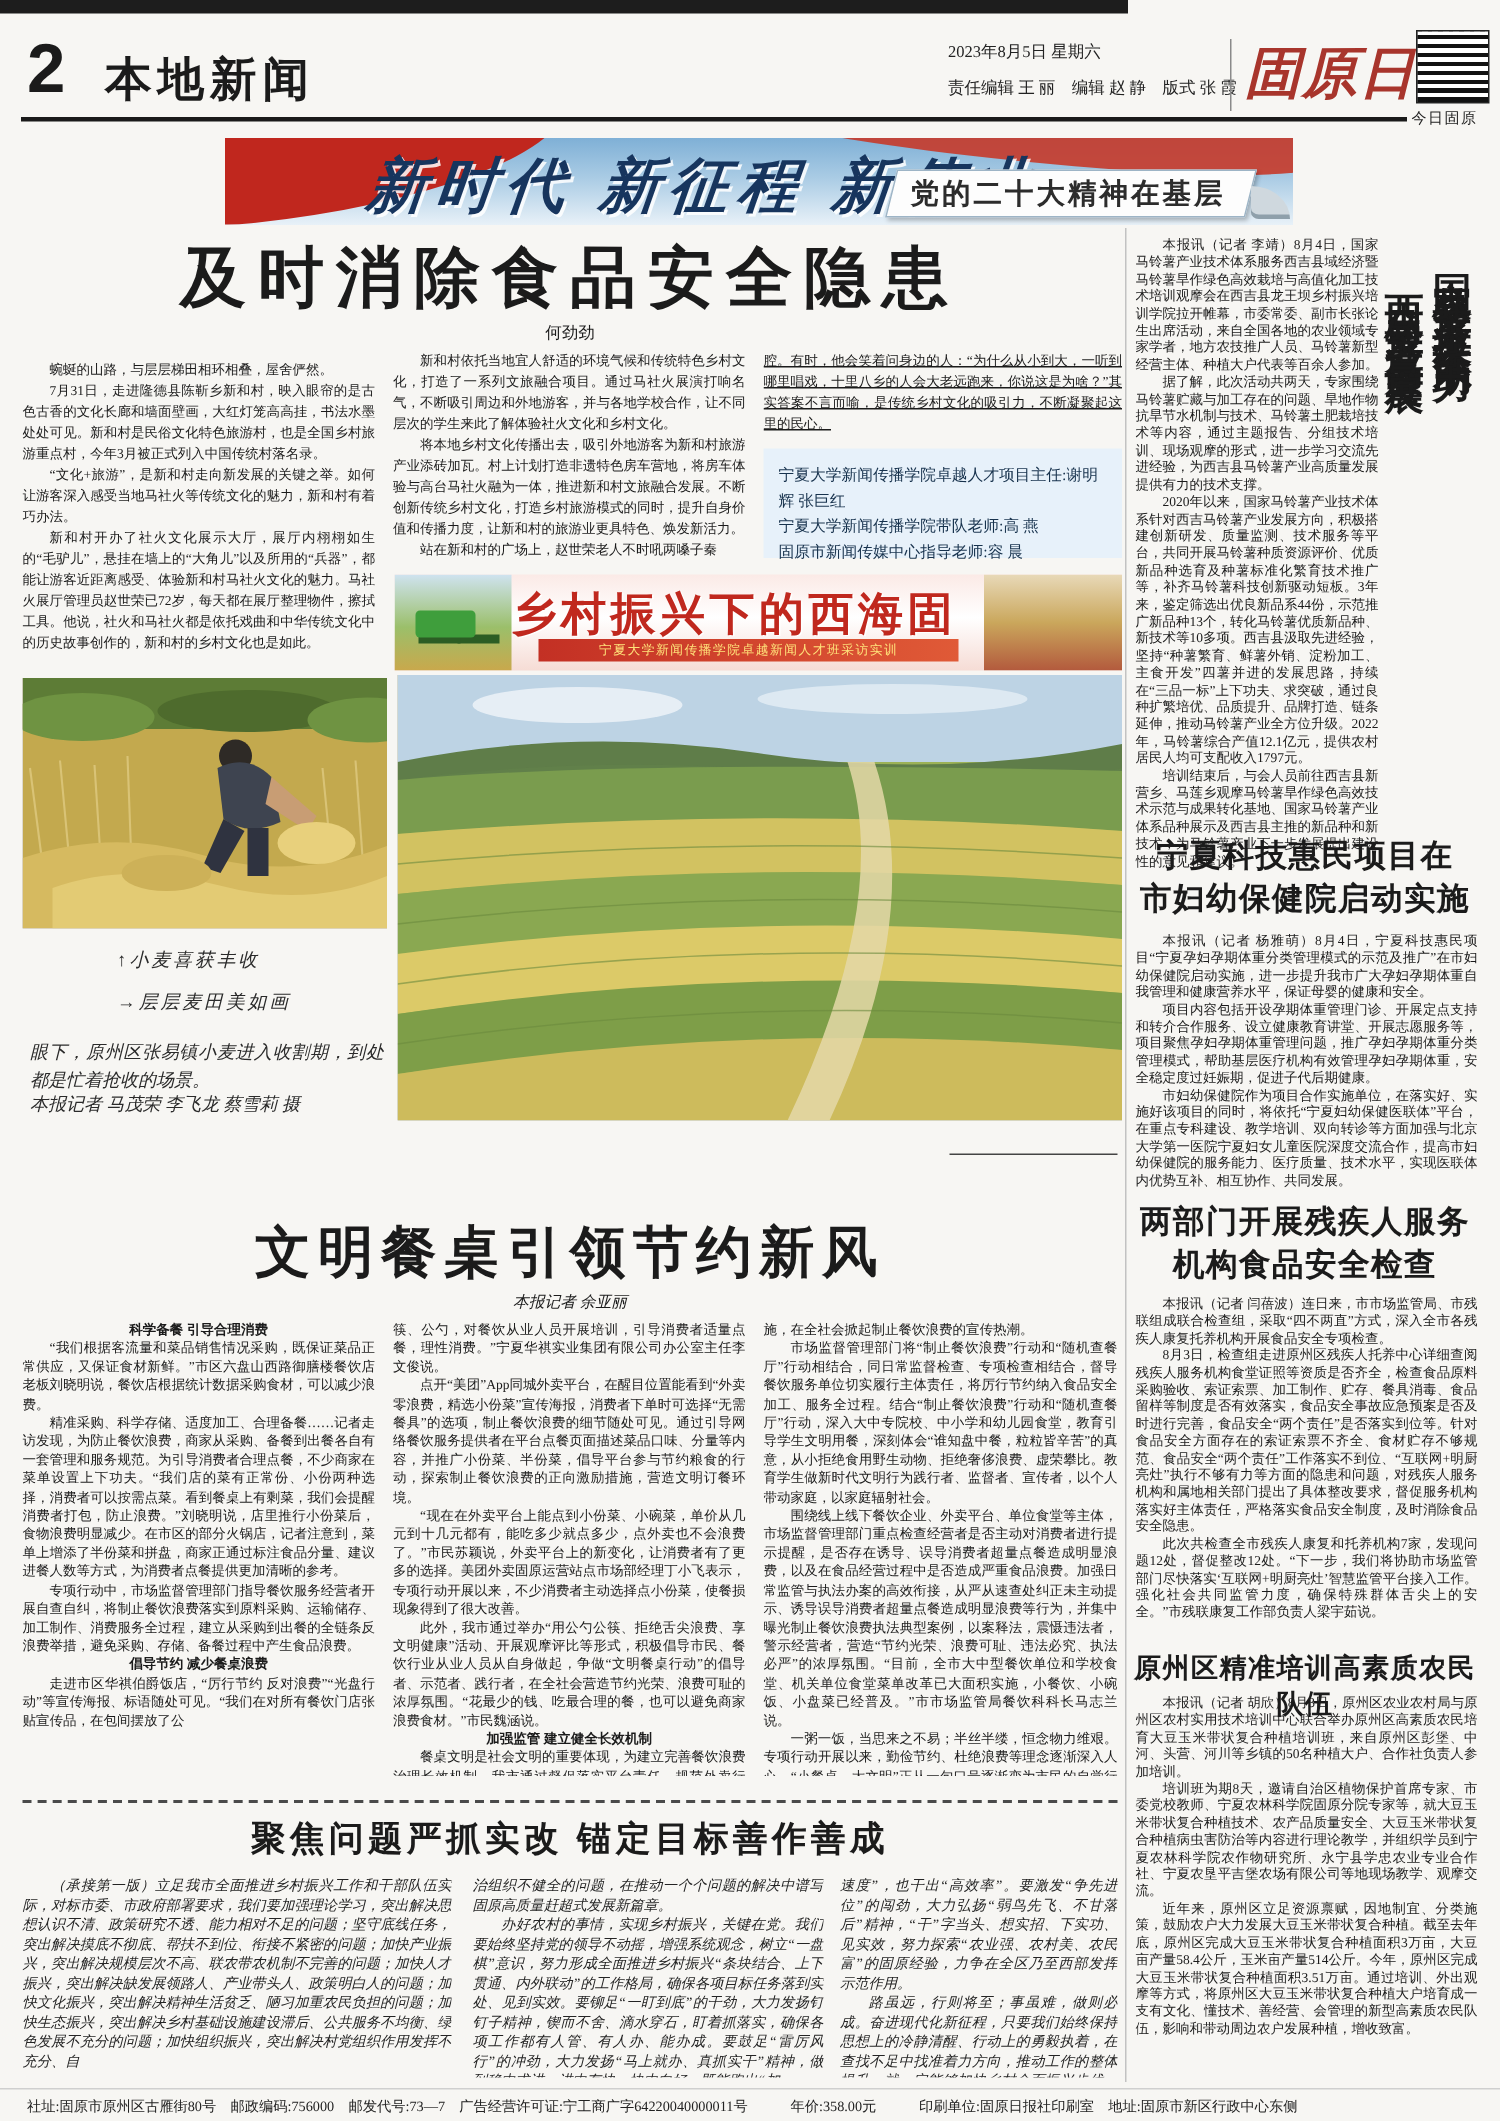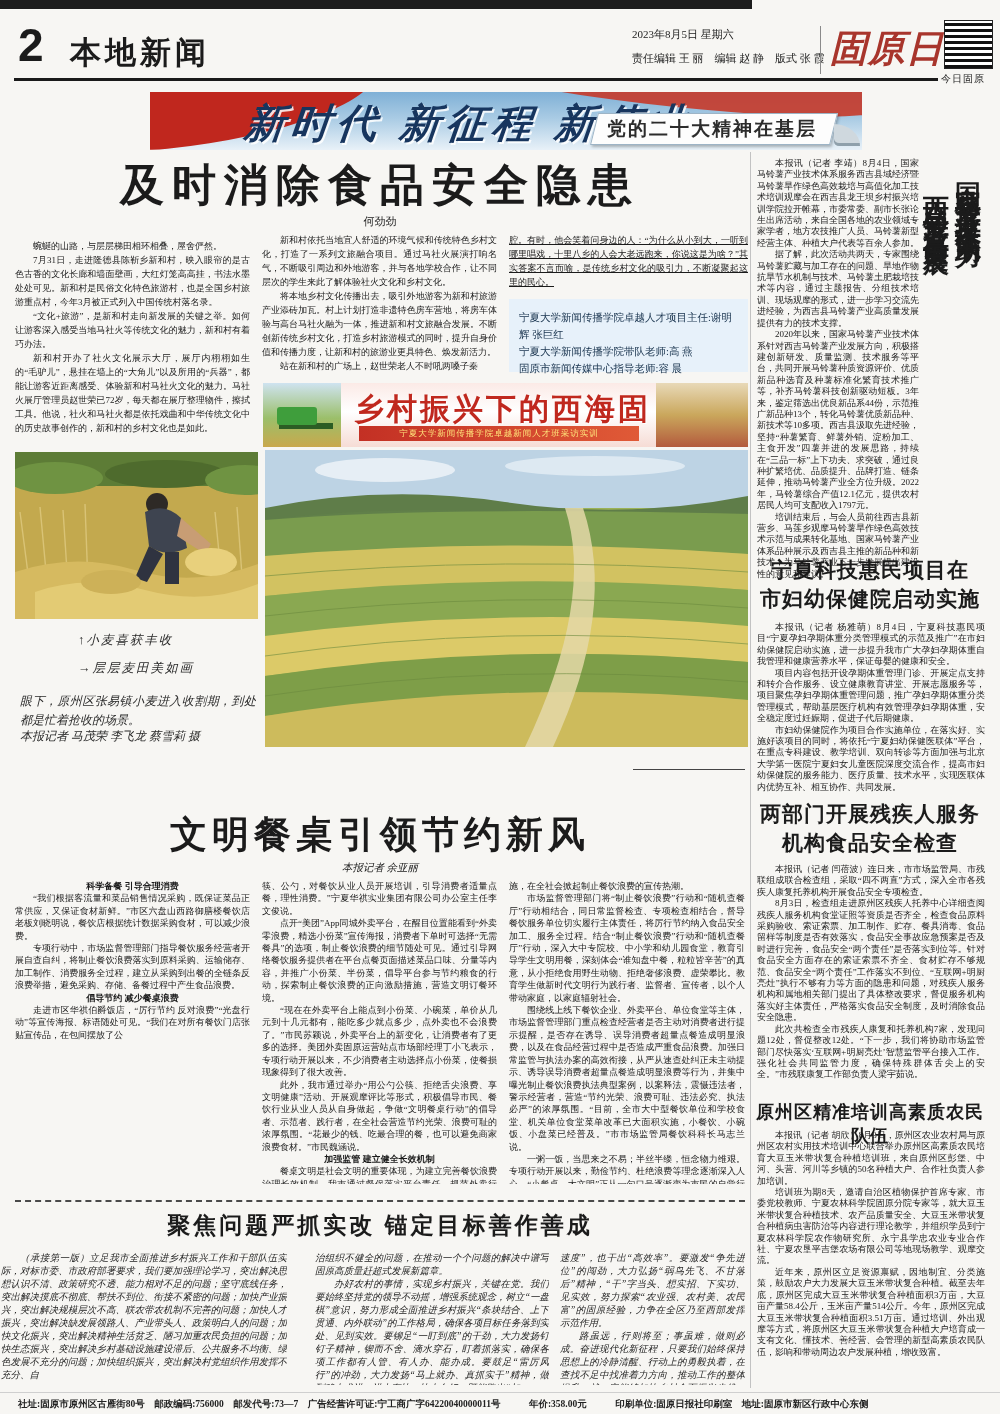--- a/index.html
+++ b/index.html
@@ -52,21 +52,21 @@
   .creditbox div{font-size:10.5px;line-height:17px;color:#17324d;}
   
   .xcbanner{left:263px;top:383px;width:485px;height:64px;overflow:hidden;
             background:linear-gradient(180deg,#fbeae6 0%,#fff 45%,#f6dcd5 100%);}
   .xc-left{position:absolute;left:0;top:0;width:78px;height:64px;
            background:linear-gradient(180deg,#cfe3f0 0%,#9bbf6a 55%,#c9a84c 100%);}
   .harv{position:absolute;left:14px;top:24px;width:40px;height:18px;background:#3f9e3c;
         border-radius:3px;box-shadow:-4px 10px 0 -6px #2c5d24,22px 10px 0 -6px #2c5d24;}
   .xc-right{position:absolute;right:0;top:0;width:92px;height:64px;
             background:linear-gradient(180deg,#e8d9b8 0%,#caa75c 50%,#b35a3d 100%);}
-  .xc-title{position:absolute;left:78px;top:6px;width:310px;text-align:right;font-size:30px;
+  .xc-title{position:absolute;left:78px;top:6px;width:310px;text-align:left;font-size:30px;
             font-weight:bold;color:#c0281e;letter-spacing:3px;
             text-shadow:1px 1px 0 #fff;}
   .xc-sub{position:absolute;left:96px;bottom:6px;width:280px;height:15px;line-height:15px;
           background:linear-gradient(90deg,#c33024,#e05a37);color:#ffe27a;font-size:8.5px;
           text-align:center;letter-spacing:1px;}
   
   .photo{overflow:hidden;background:#ccc;}
   .cap-label{font-size:12.5px;font-style:italic;color:#2a2a2a;letter-spacing:2px;}
   .cap-text{font-size:12px;font-style:italic;line-height:19px;color:#2a2a2a;text-align:justify;}
   .cap-credit{font-size:12px;font-style:italic;color:#2a2a2a;}
@@ -96,21 +96,21 @@
   .btm-col p{font-style:italic;color:#242424;}
   
   .sidediv{left:750px;top:152px;width:1px;height:1236px;background:#c2c2c2;}
   .vtitle{writing-mode:vertical-rl;text-orientation:upright;font-family:"Liberation Sans",sans-serif;
           font-weight:bold;font-size:26px;letter-spacing:5px;line-height:1.1;}
   .sb-h{width:230px;text-align:center;font-size:21px;font-weight:bold;letter-spacing:1px;
         font-family:"Liberation Sans",sans-serif;}
   .sb-body{width:228px;font-size:9px;line-height:11.4px;}
   
   .footer{left:0;top:1392px;width:1000px;height:22px;border-top:1px solid #cfcfcf;
-          font-size:9.5px;color:#222;padding:5px 0 0 18px;box-sizing:border-box;white-space:nowrap;font-weight:bold;}
+          font-size:9.5px;color:#222;padding:5px 0 0 18px;box-sizing:border-box;white-space:nowrap;}
 </style>
 </head>
 <body>
 
 <div class="page">
 
   <div class="abs topbar"></div>
   <div class="abs pagenum sans">2</div>
   <div class="abs section sans">本地新闻</div>
   <div class="abs hdate">2023年8月5日  星期六</div>
@@ -219,20 +219,21 @@
   </div>
 
   <div class="abs cc-sideline"></div>
 
   <div class="abs h-canzhuo sans">文明餐桌引领节约新风</div>
   <div class="abs h-byline">本报记者 余亚丽</div>
 
   <div class="abs btxt" style="left:15px;top:880px;width:235px;height:304px;line-height:12.4px;">
     <p class="subhead">科学备餐 引导合理消费</p>
     <p>“我们根据客流量和菜品销售情况采购，既保证菜品正常供应，又保证食材新鲜。”市区六盘山西路御膳楼餐饮店老板刘晓明说，餐饮店根据统计数据采购食材，可以减少浪费。</p>
+    <p>精准采购、科学存储、适度加工、合理备餐……记者走访发现，为防止餐饮浪费，商家从采购、备餐到出餐各自有一套管理和服务规范。为引导消费者合理点餐，不少商家在菜单设置上下功夫。“我们店的菜有正常份、小份两种选择，消费者可以按需点菜。看到餐桌上有剩菜，我们会提醒消费者打包，防止浪费。”刘晓明说，店里推行小份菜后，食物浪费明显减少。在市区的部分火锅店，记者注意到，菜单上增添了半份菜和拼盘，商家正通过标注食品分量、建议进餐人数等方式，为消费者点餐提供更加清晰的参考。</p>
     <p>专项行动中，市场监督管理部门指导餐饮服务经营者开展自查自纠，将制止餐饮浪费落实到原料采购、运输储存、加工制作、消费服务全过程，建立从采购到出餐的全链条反浪费举措，避免采购、存储、备餐过程中产生食品浪费。</p>
     <p class="subhead">倡导节约 减少餐桌浪费</p>
     <p>走进市区华祺伯爵饭店，“厉行节约 反对浪费”“光盘行动”等宣传海报、标语随处可见。“我们在对所有餐饮门店张贴宣传品，在包间摆放了公</p>
   </div>
   <div class="abs btxt" style="left:262px;top:880px;width:235px;height:304px;line-height:12.4px;">
     <p class="noind">筷、公勺，对餐饮从业人员开展培训，引导消费者适量点餐，理性消费。”宁夏华祺实业集团有限公司办公室主任李文俊说。</p>
     <p>点开“美团”App同城外卖平台，在醒目位置能看到“外卖零浪费，精选小份菜”宣传海报，消费者下单时可选择“无需餐具”的选项，制止餐饮浪费的细节随处可见。通过引导网络餐饮服务提供者在平台点餐页面描述菜品口味、分量等内容，并推广小份菜、半份菜，倡导平台参与节约粮食的行动，探索制止餐饮浪费的正向激励措施，营造文明订餐环境。</p>
     <p>“现在在外卖平台上能点到小份菜、小碗菜，单价从几元到十几元都有，能吃多少就点多少，点外卖也不会浪费了。”市民苏颖说，外卖平台上的新变化，让消费者有了更多的选择。美团外卖固原运营站点市场部经理丁小飞表示，专项行动开展以来，不少消费者主动选择点小份菜，使餐损现象得到了很大改善。</p>
     <p>此外，我市通过举办“用公勺公筷、拒绝舌尖浪费、享文明健康”活动、开展观摩评比等形式，积极倡导市民、餐饮行业从业人员从自身做起，争做“文明餐桌行动”的倡导者、示范者、践行者，在全社会营造节约光荣、浪费可耻的浓厚氛围。“花最少的钱、吃最合理的餐，也可以避免商家浪费食材。”市民魏涵说。</p>
     <p class="subhead">加强监管 建立健全长效机制</p>
@@ -240,21 +241,21 @@
   </div>
   <div class="abs btxt" style="left:509px;top:880px;width:236px;height:304px;line-height:12.4px;">
     <p class="noind">施，在全社会掀起制止餐饮浪费的宣传热潮。</p>
     <p>市场监督管理部门将“制止餐饮浪费”行动和“随机查餐厅”行动相结合，同日常监督检查、专项检查相结合，督导餐饮服务单位切实履行主体责任，将厉行节约纳入食品安全加工、服务全过程。结合“制止餐饮浪费”行动和“随机查餐厅”行动，深入大中专院校、中小学和幼儿园食堂，教育引导学生文明用餐，深刻体会“谁知盘中餐，粒粒皆辛苦”的真意，从小拒绝食用野生动物、拒绝奢侈浪费、虚荣攀比。教育学生做新时代文明行为践行者、监督者、宣传者，以个人带动家庭，以家庭辐射社会。</p>
     <p>围绕线上线下餐饮企业、外卖平台、单位食堂等主体，市场监督管理部门重点检查经营者是否主动对消费者进行提示提醒，是否存在诱导、误导消费者超量点餐造成明显浪费，以及在食品经营过程中是否造成严重食品浪费。加强日常监管与执法办案的高效衔接，从严从速查处纠正未主动提示、诱导误导消费者超量点餐造成明显浪费等行为，并集中曝光制止餐饮浪费执法典型案例，以案释法，震慑违法者，警示经营者，营造“节约光荣、浪费可耻、违法必究、执法必严”的浓厚氛围。“目前，全市大中型餐饮单位和学校食堂、机关单位食堂菜单改革已大面积实施，小餐饮、小碗饭、小盘菜已经普及。”市市场监管局餐饮科科长马志兰说。</p>
     <p>一粥一饭，当思来之不易；半丝半缕，恒念物力维艰。专项行动开展以来，勤俭节约、杜绝浪费等理念逐渐深入人心，“小餐桌，大文明”正从一句口号逐渐变为市民的自觉行动，更成为我市争创全国文明城市行动的一个缩影。</p>
   </div>
 
   <div class="abs dashline"></div>
   <div class="abs h-bottom sans">聚焦问题严抓实改  锚定目标善作善成</div>
-  <div class="abs btxt btm-col" style="left:1px;top:1252px;width:286px;height:133px;font-size:9.5px;line-height:13px;">
+  <div class="abs btxt btm-col" style="left:15px;top:1252px;width:286px;height:133px;font-size:9.5px;line-height:13px;">
     <p>（承接第一版）立足我市全面推进乡村振兴工作和干部队伍实际，对标市委、市政府部署要求，我们要加强理论学习，突出解决思想认识不清、政策研究不透、能力相对不足的问题；坚守底线任务，突出解决摸底不彻底、帮扶不到位、衔接不紧密的问题；加快产业振兴，突出解决规模层次不高、联农带农机制不完善的问题；加快人才振兴，突出解决缺发展领路人、产业带头人、政策明白人的问题；加快文化振兴，突出解决精神生活贫乏、陋习加重农民负担的问题；加快生态振兴，突出解决乡村基础设施建设滞后、公共服务不均衡、绿色发展不充分的问题；加快组织振兴，突出解决村党组织作用发挥不充分、自</p>
   </div>
   <div class="abs btxt btm-col" style="left:315px;top:1252px;width:234px;height:133px;font-size:9.5px;line-height:13px;">
     <p class="noind">治组织不健全的问题，在推动一个个问题的解决中谱写固原高质量赶超式发展新篇章。</p>
     <p>办好农村的事情，实现乡村振兴，关键在党。我们要始终坚持党的领导不动摇，增强系统观念，树立“一盘棋”意识，努力形成全面推进乡村振兴“条块结合、上下贯通、内外联动”的工作格局，确保各项目标任务落到实处、见到实效。要铆足“一盯到底”的干劲，大力发扬钉钉子精神，锲而不舍、滴水穿石，盯着抓落实，确保各项工作都有人管、有人办、能办成。要鼓足“雷厉风行”的冲劲，大力发扬“马上就办、真抓实干”精神，做到稳中求进，进中有快、快中向好，既能跑出“加</p>
   </div>
   <div class="abs btxt btm-col" style="left:560px;top:1252px;width:185px;height:133px;font-size:9.5px;line-height:13px;">
     <p class="noind">速度”，也干出“高效率”。要激发“争先进位”的闯劲，大力弘扬“弱鸟先飞、不甘落后”精神，“干”字当头、想实招、下实功、见实效，努力探索“农业强、农村美、农民富”的固原经验，力争在全区乃至西部发挥示范作用。</p>
     <p>路虽远，行则将至；事虽难，做则必成。奋进现代化新征程，只要我们始终保持思想上的冷静清醒、行动上的勇毅执着，在查找不足中找准着力方向，推动工作的整体提升，就一定能够加快乡村全面振兴步伐，为绘好全面建设社会主义现代化美丽新宁夏固原画卷奠定更加坚实的基础。</p>
   </div>

